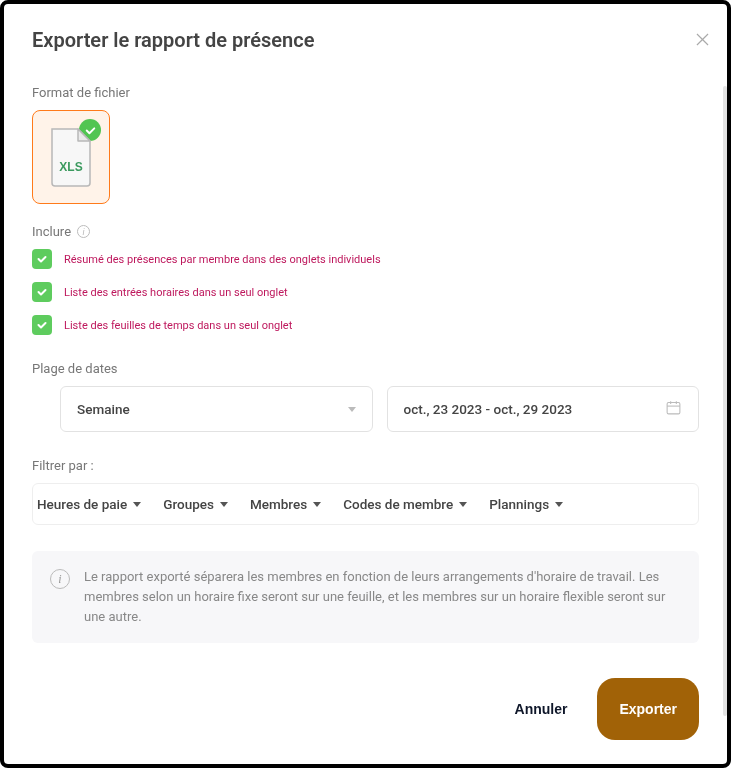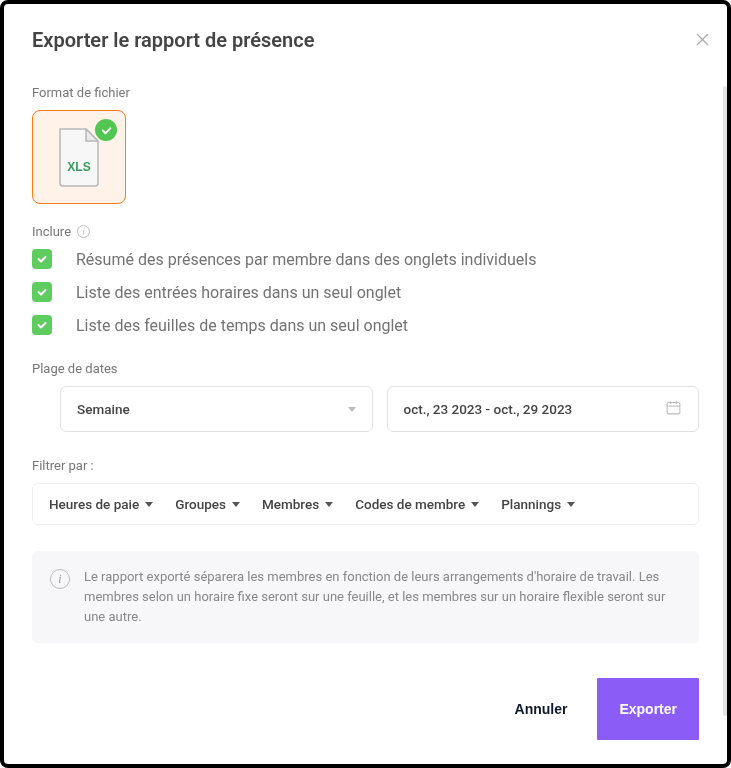--- a/index.html
+++ b/index.html
@@ -72,21 +72,21 @@
       border: 1px solid #bbb;
       border-radius: 50%;
       display: inline-flex;
       align-items: center;
       justify-content: center;
       font-size: 9px;
       color: #bbb;
       font-style: italic;
     }
     .file-card {
-      width: 94px;
+      width: 78px;
       height: 94px;
       border: 1.5px solid #ff7a1a;
       background: #fff3e9;
       border-radius: 8px;
       position: relative;
       display: flex;
       align-items: center;
       justify-content: center;
       cursor: pointer;
       text-decoration: underline;
@@ -119,23 +119,22 @@
       height: 20px;
       background: #5ecc5e;
       border-radius: 4px;
       display: flex;
       align-items: center;
       justify-content: center;
       cursor: pointer;
       flex-shrink: 0;
     }
     .checkbox-label {
-      font-size: 16px;
-      color: #737373;
-      margin-left: 12px;
+      font-size: 11px;
+      color: #be185d;
     }
     .date-row {
       display: flex;
       gap: 14px;
       padding-left: 28px;
     }
     .select-like {
       flex: 1;
       border: 1px solid #e2e2e2;
       border-radius: 6px;
@@ -157,21 +156,21 @@
       border-left: 4px solid transparent;
       border-right: 4px solid transparent;
       border-top: 5px solid #bbb;
     }
     .calendar-icon {
       color: #bbb;
     }
     .filter-bar {
       border: 1px solid #eee;
       border-radius: 6px;
-      padding: 12px 16px;
+      padding: 12px 4px;
       display: flex;
       gap: 22px;
       flex-wrap: wrap;
       background: #fff;
     }
     .filter-item {
       display: flex;
       align-items: center;
       gap: 6px;
       cursor: pointer;
@@ -218,27 +217,27 @@
     .btn-cancel {
       background: none;
       border: none;
       color: #0f172a;
       font-weight: 600;
       font-size: 14px;
       cursor: pointer;
       padding: 10px 14px;
     }
     .btn-export {
-      background: #8b5cf6;
+      background: #a16207;
       border: none;
       color: #fff;
       font-weight: 600;
       font-size: 14px;
       padding: 23px 22px;
-      border-radius: 1px;
+      border-radius: 18px;
       cursor: pointer;
     }
   </style>
 </head>
 <body>
 
 <div class="modal">
   <div class="scroll-indicator"></div>
   <div class="modal-header">
     <h2 class="modal-title">Exporter le rapport de présence</h2>

